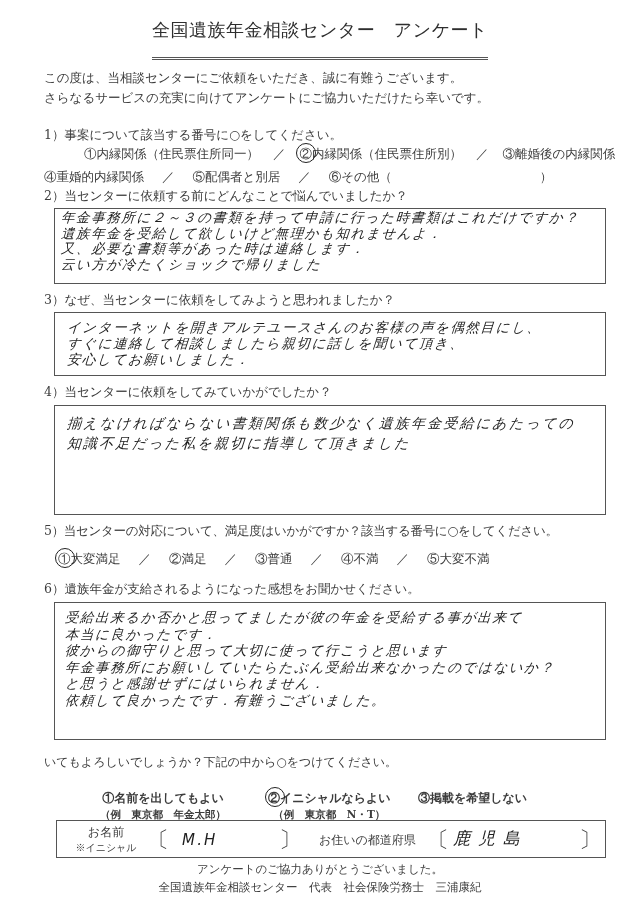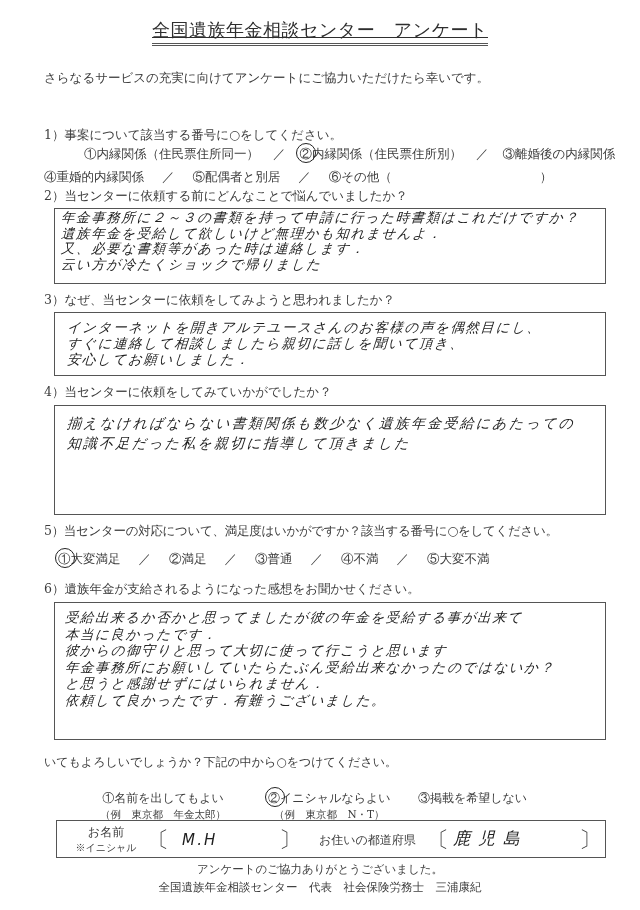--- a/index.html
+++ b/index.html
@@ -7,21 +7,21 @@
     width: 640px; height: 910px; position: relative; overflow: hidden;
     font-family: "DejaVu Serif", "Liberation Serif", serif;
     color: #3a3a3a;
   }
   .abs { position: absolute; }
   .title {
     left: 0; width: 640px; top: 18px; text-align: center;
     font-size: 18px; color: #2e2e2e; letter-spacing: 0.5px;
   }
   .title span {
-    display: inline-block; border-bottom: 3px double #555; padding-bottom: 1px; text-decoration: underline;
+    display: inline-block; border-bottom: 3px double #555; padding-bottom: 15px;
   }
   .intro { left: 44px; top: 68px; font-size: 12.5px; line-height: 20px; color: #3c3c3c; }
   .q { left: 44px; font-size: 12.5px; color: #3c3c3c; white-space: nowrap; }
   .opts { left: 44px; font-size: 12.5px; color: #3c3c3c; white-space: nowrap; }
   .opt { display: inline-block; position: relative; }
   .sep { display: inline-block; margin: 0 10px; }
   .circled::before {
     content: ""; position: absolute; left: -3px; top: -3px;
     width: 18px; height: 18px; border: 1.4px solid #222; border-radius: 50%;
   }
@@ -29,33 +29,34 @@
     border: 1.5px solid #555; box-sizing: border-box; background: #fff;
   }
   .hw {
     font-family: "DejaVu Sans", "Liberation Sans", sans-serif;
     font-size: 13.5px; color: #1e1e1e; letter-spacing: 1.6px;
     line-height: 15.5px; white-space: nowrap; font-style: italic;
   }
   .hw.big { font-size: 14px; line-height: 17px; letter-spacing: 2.2px; }
   .hw div { transform: skewX(-4deg); }
   .note { left: 44px; top: 754px; font-size: 12px; line-height: 16px; color: #3c3c3c; width: 560px; }
-  .pub { top: 790px; font-size: 12px; color: #3c3c3c; white-space: nowrap; text-align: center; }
+  .pub { top: 790px; font-size: 12px; color: #3c3c3c; white-space: nowrap; text-align: center; font-weight: bold; }
   .pub .ex { font-size: 10.5px; display: block; margin-top: 1px; }
   .namebox { left: 56px; top: 820px; width: 550px; height: 38px; }
   .lbl { font-size: 12px; color: #3c3c3c; }
   .bracket { font-size: 22px; color: #3a3a3a; font-family: "DejaVu Sans", sans-serif; font-weight: 200; }
   .footer { left: 0; width: 640px; text-align: center; font-size: 11.5px; color: #3c3c3c; }
 </style>
 </head>
 <body>
 
 <div class="abs title"><span>全国遺族年金相談センター　アンケート</span></div>
 
 <div class="abs intro">
+  <div>この度は、当相談センターにご依頼をいただき、誠に有難うございます。</div>
   <div>さらなるサービスの充実に向けてアンケートにご協力いただけたら幸いです。</div>
 </div>
 
 <div class="abs q" style="top:127px;">1）事案について該当する番号に○をしてください。</div>
 <div class="abs opts" style="top:146px;margin-left:40px;">
   <span class="opt">①内縁関係（住民票住所同一）</span>
   <span class="sep">／</span>
   <span class="opt circled">②内縁関係（住民票住所別）</span>
   <span class="sep">／</span>
   <span class="opt">③離婚後の内縁関係</span>

